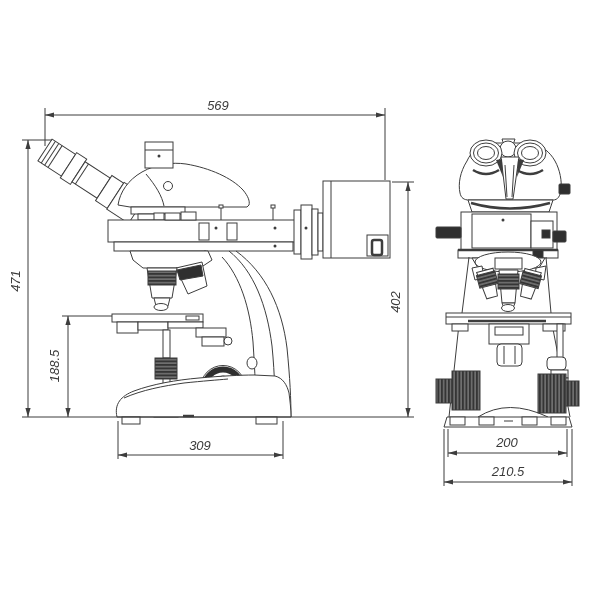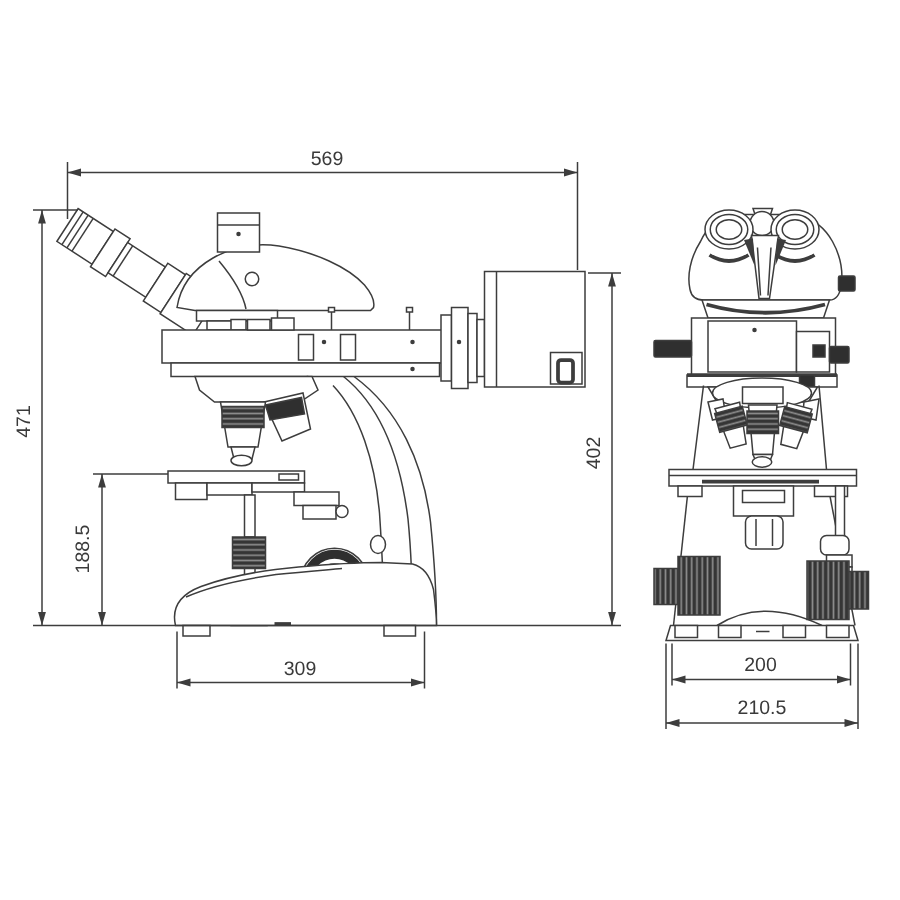--- a/index.html
+++ b/index.html
@@ -1,17 +1,17 @@
 <!DOCTYPE html>
 <html><head>
 <meta charset="utf-8">
 <style>
   html,body{margin:0;padding:0;background:#ffffff;}
   .canvas{position:relative;width:600px;height:600px;background:#ffffff;overflow:hidden;
-          font-family:"Liberation Sans", sans-serif;}
+          font-family:"Liberation Sans", sans-serif;font-style:italic;}
   svg{position:absolute;left:0;top:0;}
   .ln{stroke:#3d3d3d;stroke-width:1;fill:none;}
   .wf{stroke:#3d3d3d;stroke-width:1;fill:#ffffff;}
   .dk{stroke:#3d3d3d;stroke-width:1;fill:#2f2f2f;}
   .thk{stroke:#3d3d3d;stroke-width:2.5;fill:none;}
   .dim{stroke:#3d3d3d;stroke-width:1;fill:none;}
   .arr{fill:#3d3d3d;stroke:none;}
   .dtx{fill:#3a3a3a;font-size:13px;font-family:"Liberation Sans",sans-serif;}
 </style>
 </head>

